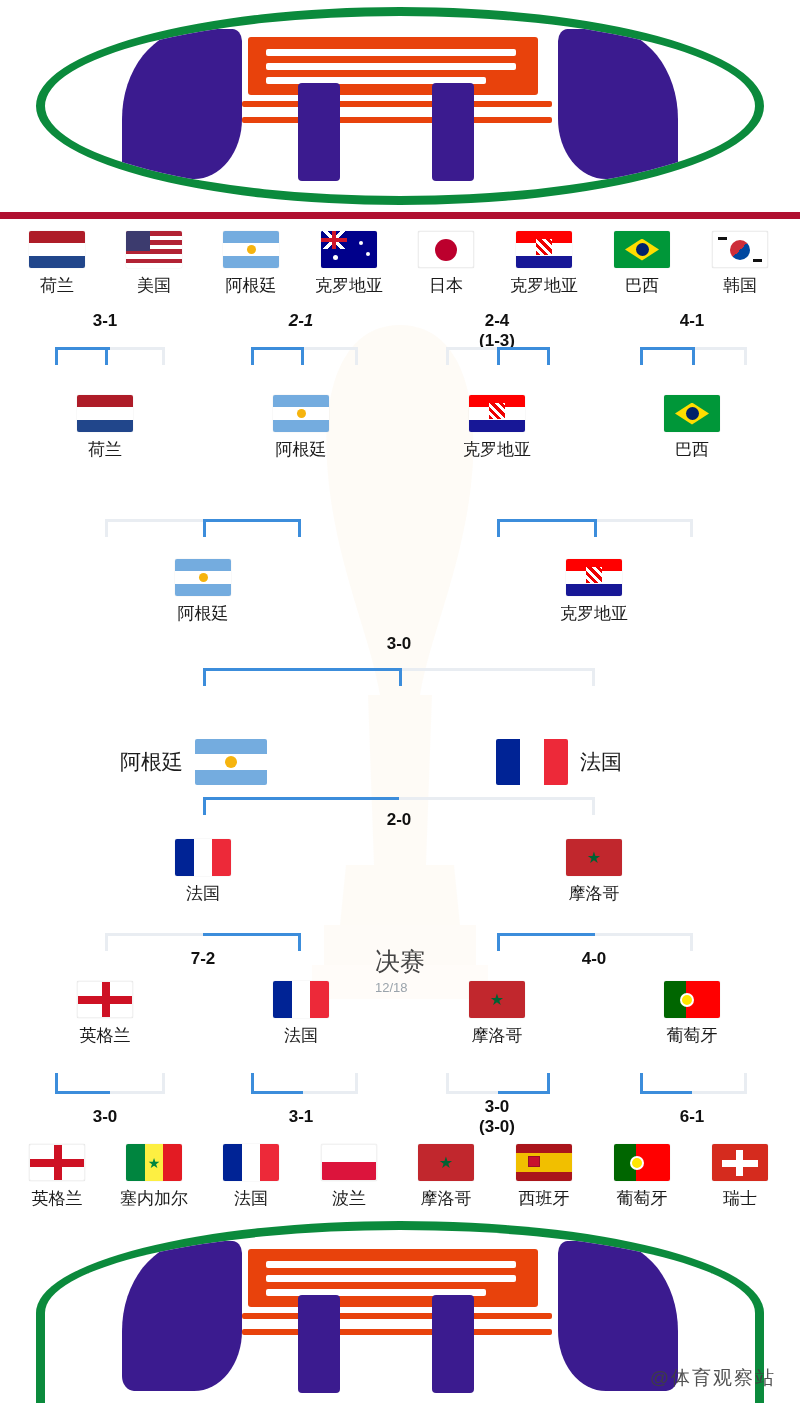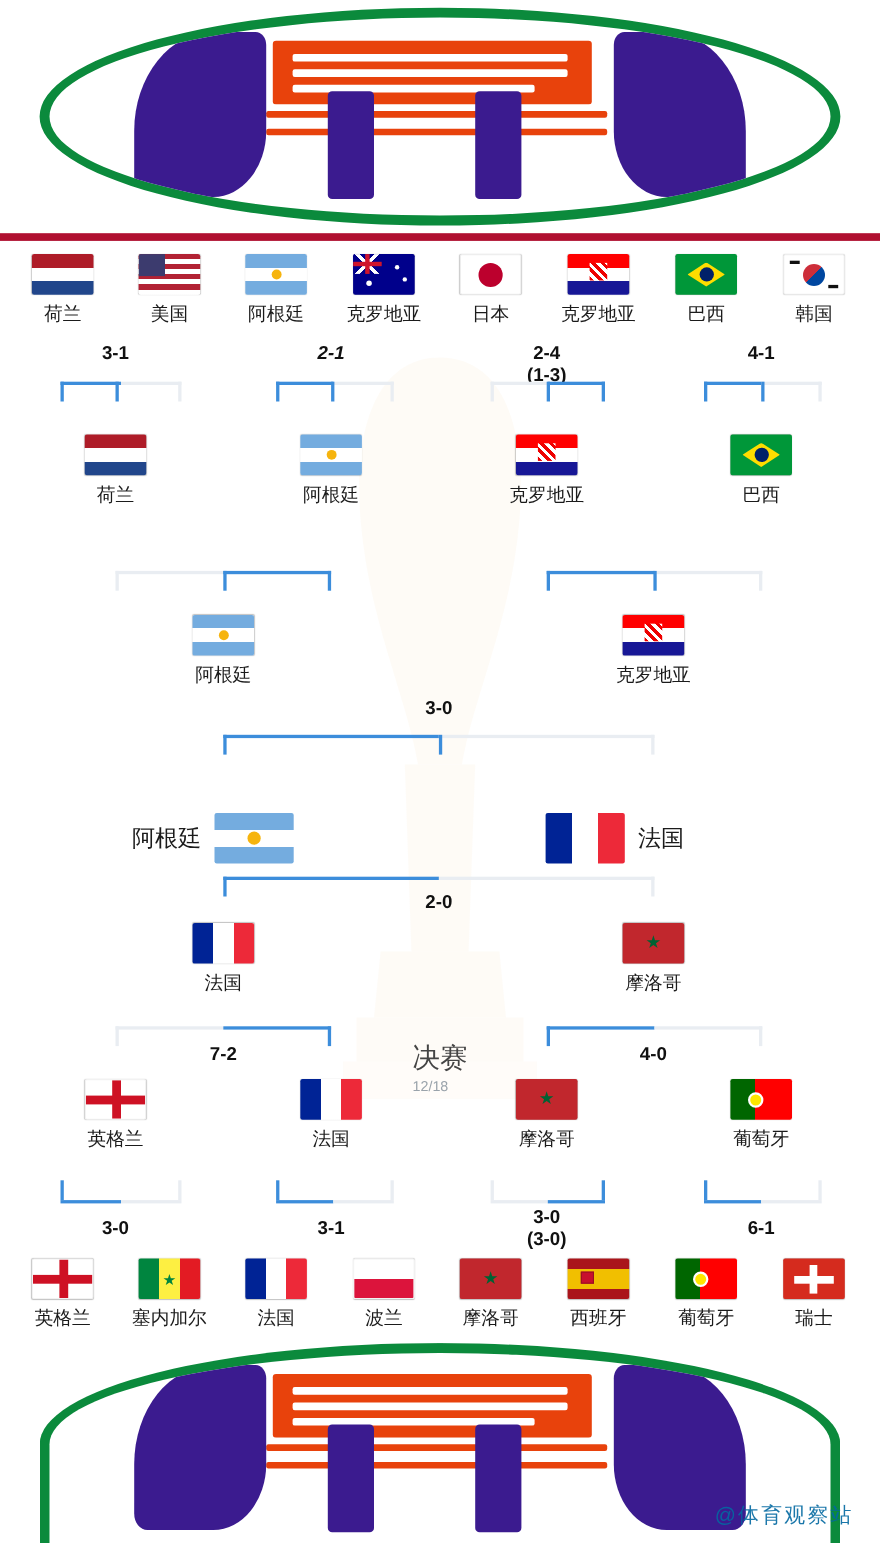--- a/index.html
+++ b/index.html
@@ -44,21 +44,21 @@
   .logo-blue{
     position:absolute;background:#3b1b8f;
   }
   .blue-left{left:-58px;top:-2px;width:120px;height:150px;border-radius:60% 8% 40% 10%;}
   .blue-right{right:-58px;top:-2px;width:120px;height:150px;border-radius:8% 60% 10% 40%;}
   .blue-leg{top:52px;width:42px;height:98px;border-radius:4px;}
   .leg-1{left:118px;}
   .leg-2{left:252px;}
   .watermark{
     position:absolute;right:24px;bottom:12px;
-    color:#0369a1;font-size:19px;opacity:.9;letter-spacing:2px;
+    color:#404040;font-size:19px;opacity:.9;letter-spacing:2px;
   }
   
   .divider{height:7px;background:#b01030;width:100%;}
   
   .bracket{
     position:relative;
     width:800px;
     height:1004px;
   }
   .trophy{

